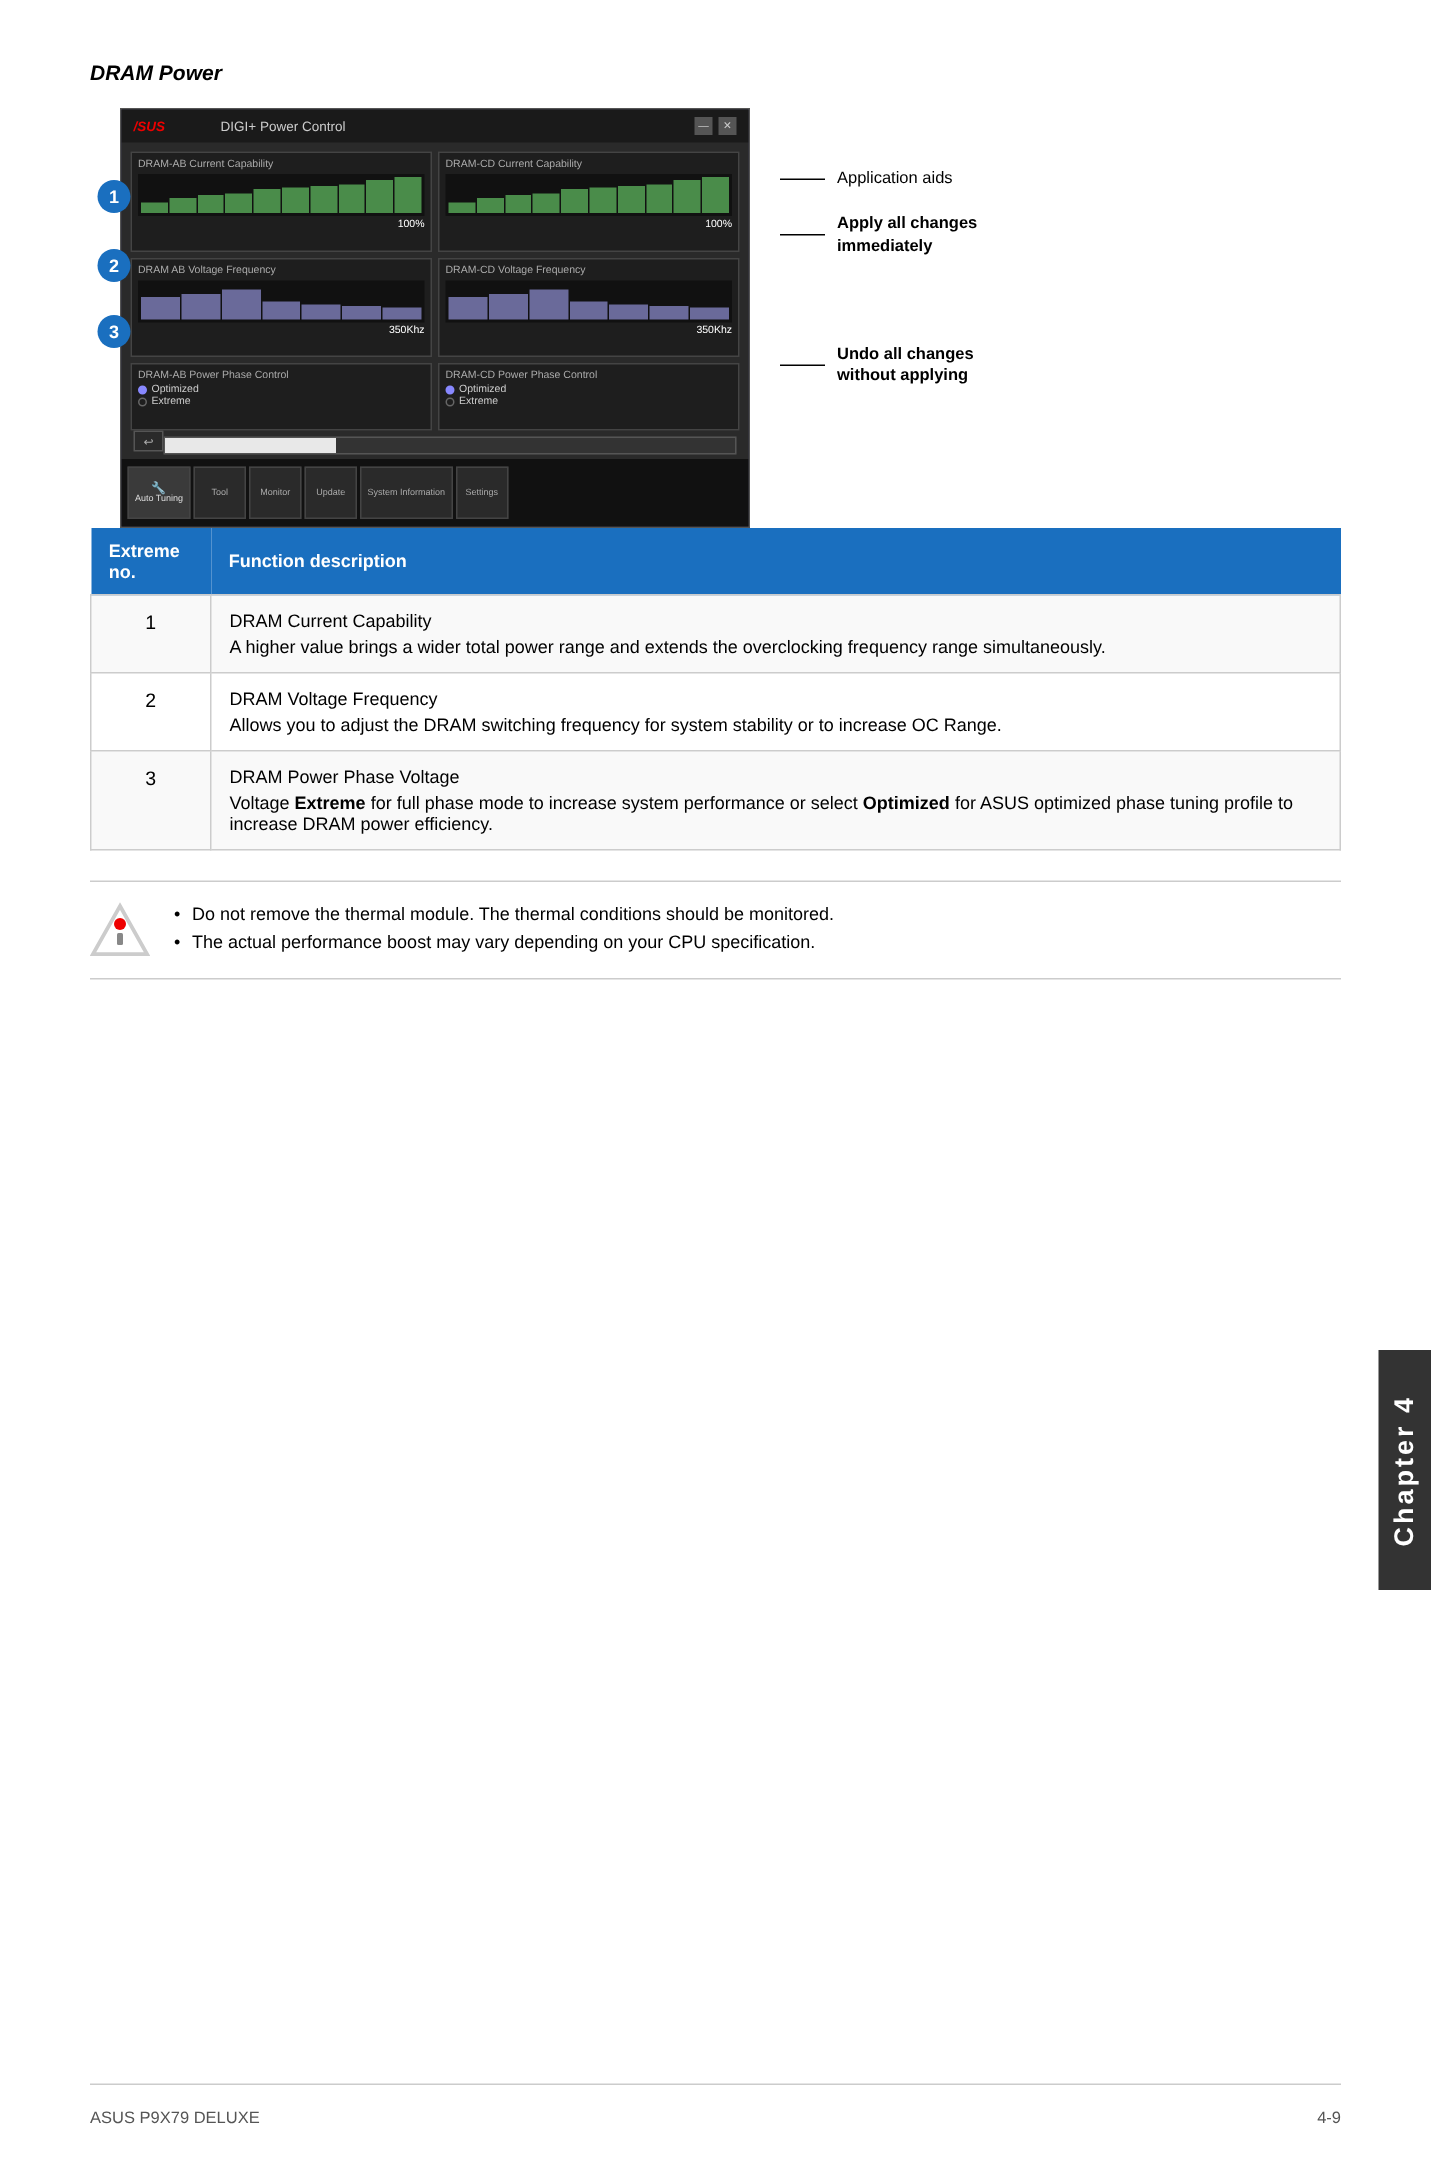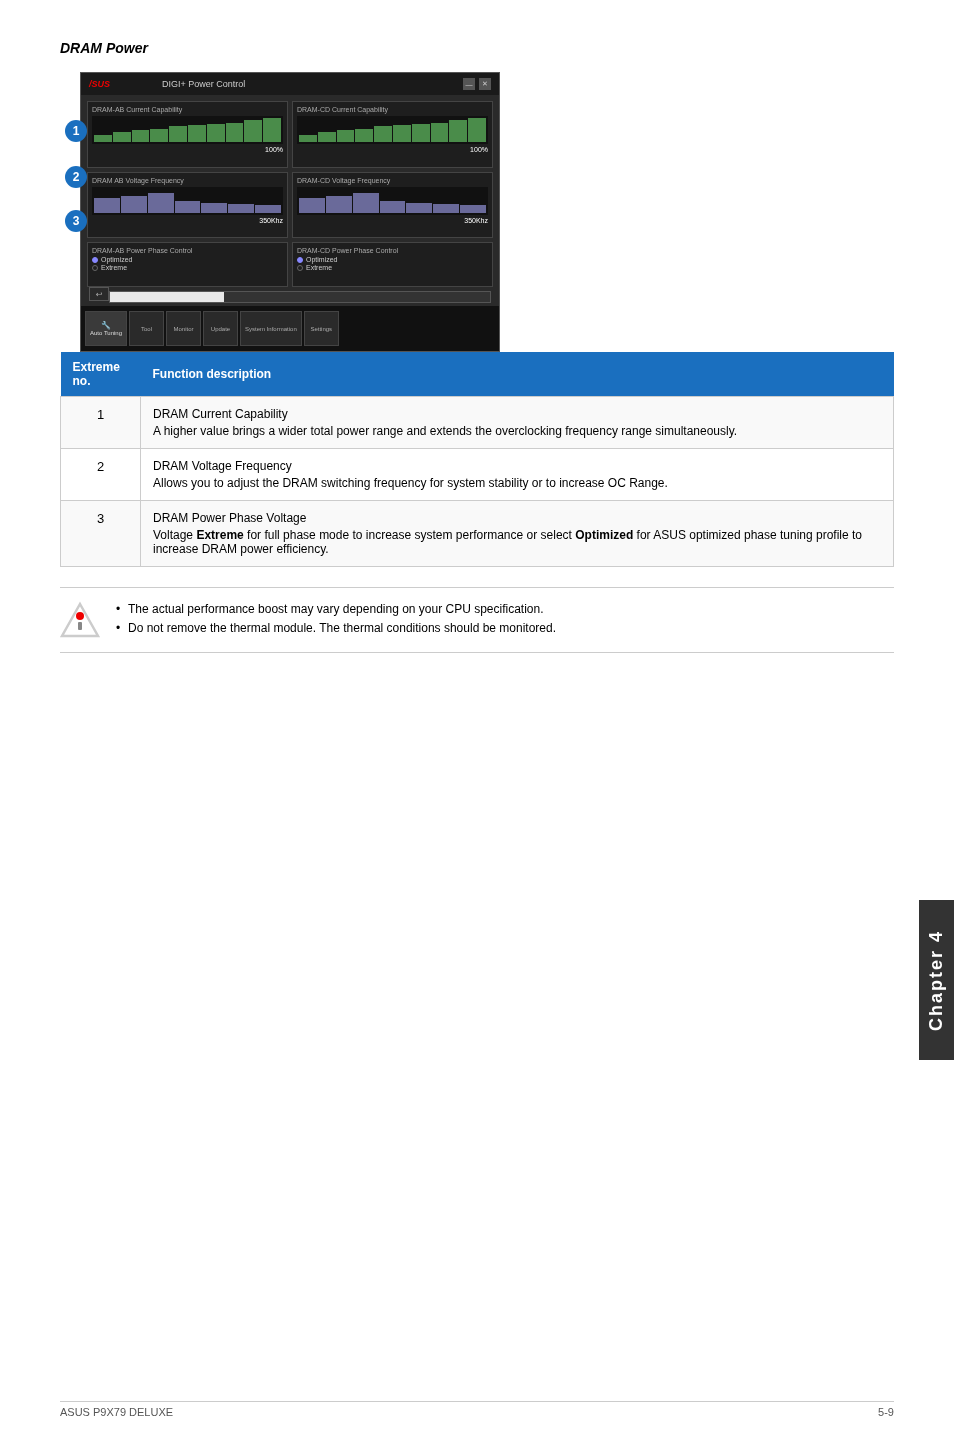--- a/index.html
+++ b/index.html
@@ -48,21 +48,21 @@
       height: 22px;
       display: flex;
       align-items: center;
       padding: 0 8px;
       justify-content: space-between;
     }
 
     .digi-titlebar-left {
       display: flex;
       align-items: center;
-      gap: 21px;
+      gap: 6px;
     }
 
     .digi-logo {
       color: #e00;
       font-weight: bold;
       font-size: 9px;
       font-style: italic;
     }
 
     .digi-title-text {
@@ -320,21 +320,21 @@
     
     .page-footer {
       position: absolute;
       bottom: 20px;
       left: 60px;
       right: 60px;
       display: flex;
       justify-content: space-between;
       align-items: center;
       border-top: 1px solid #ccc;
-      padding-top: 4px;
+      padding-top: 16px;
     }
 
     .footer-text {
       font-size: 11px;
       color: #555;
     }
 
     
     .digi-bottombar {
       position: absolute;
@@ -601,20 +601,35 @@
             <div class="digi-nav-btn">Tool</div>
             <div class="digi-nav-btn">Monitor</div>
             <div class="digi-nav-btn">Update</div>
             <div class="digi-nav-btn">System Information</div>
             <div class="digi-nav-btn">Settings</div>
           </div>
         </div>
       </div>
     </div>
 
+    <div class="right-annotations">
+      <div class="annotation-line" style="margin-top: 40px;">
+        <div class="annotation-dash"></div>
+        <span class="annotation-text">Application aids</span>
+      </div>
+      <div style="flex: 1;"></div>
+      <div class="annotation-line" style="margin-bottom: 50px;">
+        <div class="annotation-dash"></div>
+        <span class="annotation-text"><strong>Apply all changes<br>immediately</strong></span>
+      </div>
+      <div class="annotation-line" style="margin-bottom: 10px;">
+        <div class="annotation-dash"></div>
+        <span class="annotation-text"><strong>Undo all changes<br>without applying</strong></span>
+      </div>
+    </div>
   </div>
 
   <table class="function-table">
     <thead>
       <tr>
         <th>Extreme no.</th>
         <th>Function description</th>
       </tr>
     </thead>
     <tbody>
@@ -647,27 +662,27 @@
 
   <div class="warning-box">
     <div class="warning-icon">
       <svg viewBox="0 0 40 40" xmlns="http://www.w3.org/2000/svg">
         <polygon points="20,4 38,36 2,36" fill="none" stroke="#ccc" stroke-width="2.5"></polygon>
         <circle cx="20" cy="16" r="4" fill="#e00"></circle>
         <rect x="18" y="22" width="4" height="8" fill="#888" rx="1"></rect>
       </svg>
     </div>
     <ul class="warning-list">
+      <li>Do not remove the thermal module. The thermal conditions should be monitored.</li>
       <li>The actual performance boost may vary depending on your CPU specification.</li>
-      <li>Do not remove the thermal module. The thermal conditions should be monitored.</li>
     </ul>
   </div>
 
 </div>
 
 <div class="chapter-tab">
   <span>Chapter 4</span>
 </div>
 
 <div class="page-footer">
   <span class="footer-text">ASUS P9X79 DELUXE</span>
-  <span class="footer-text">5-9</span>
+  <span class="footer-text">4-9</span>
 </div>
 
 </body></html>

